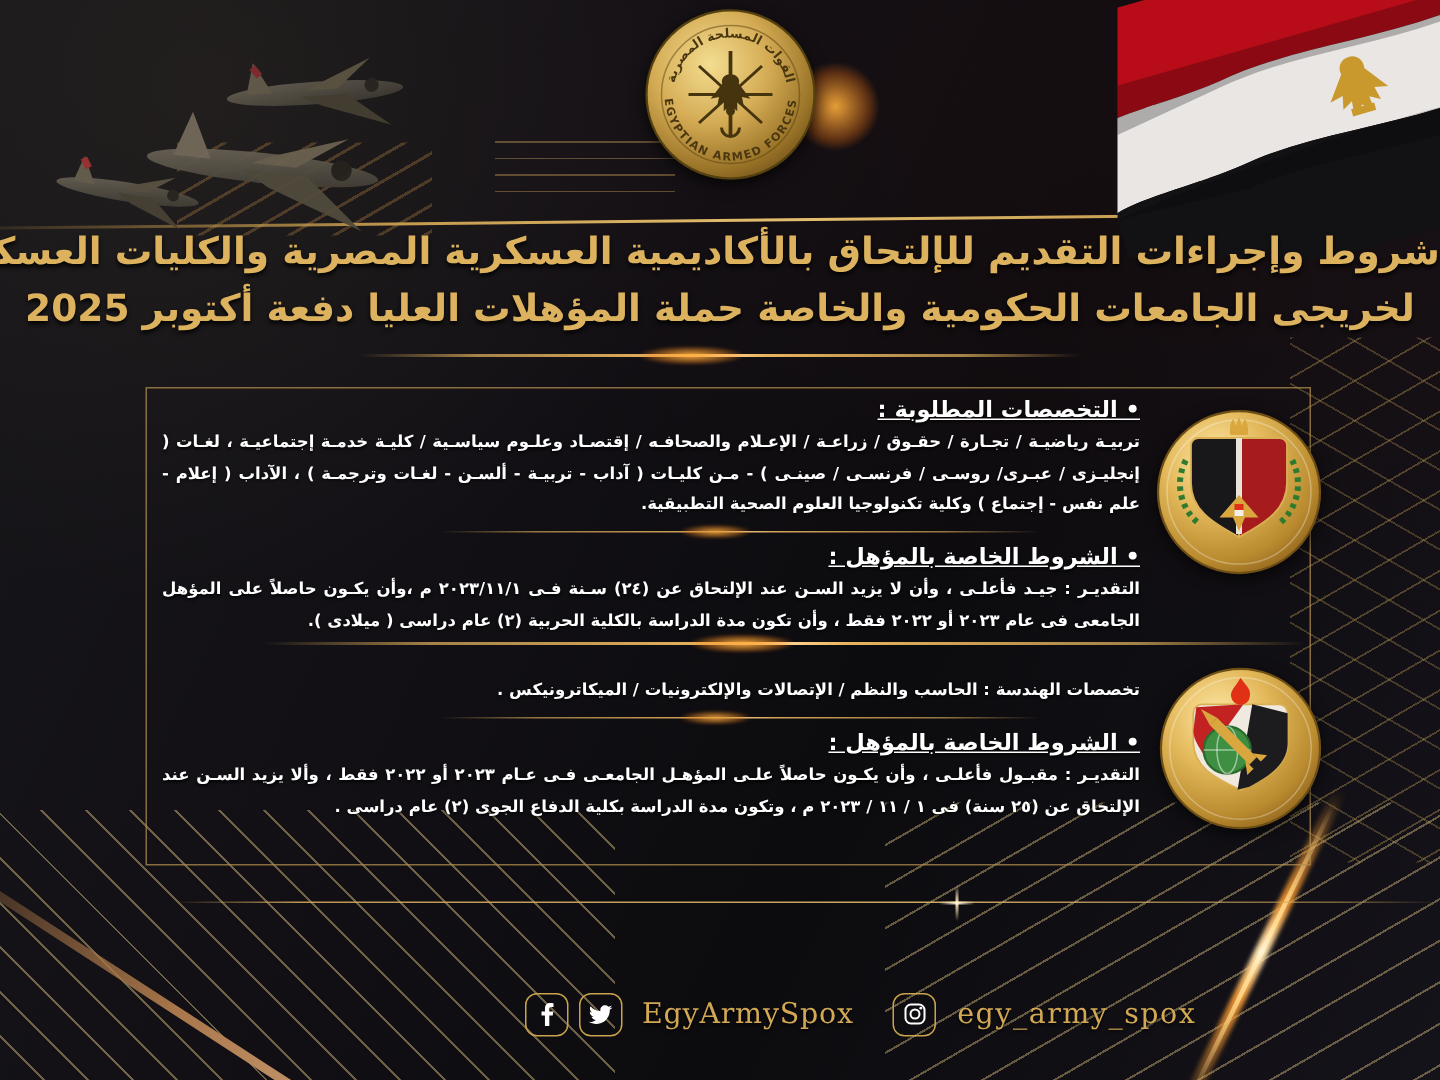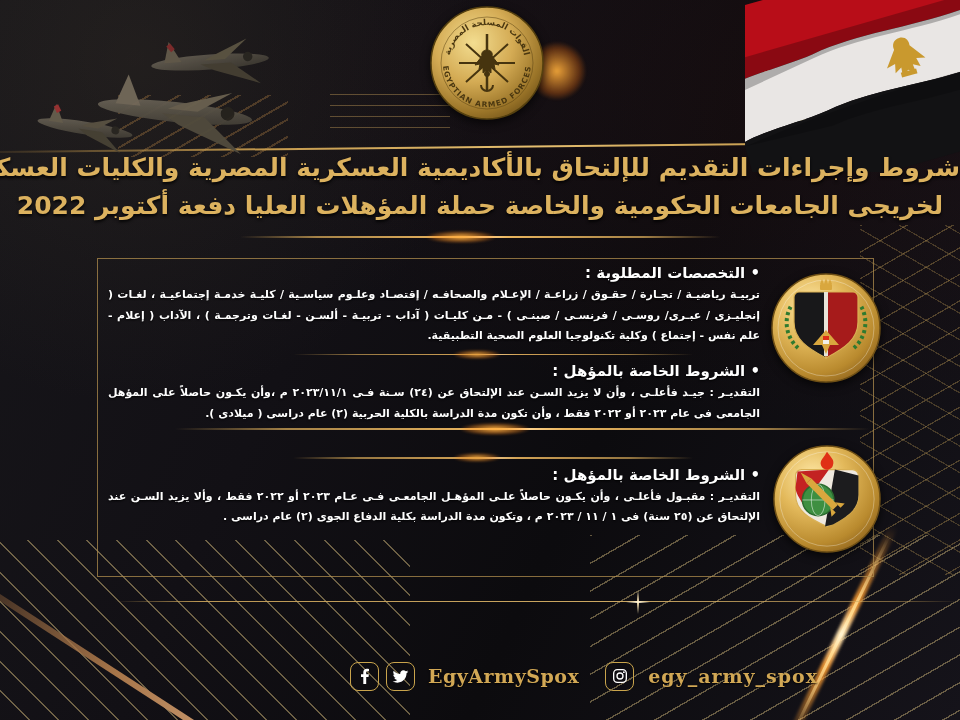--- a/index.html
+++ b/index.html
@@ -53,35 +53,35 @@
   .thin-line{left:115px; top:601px; width:845px; height:1.2px;
     background:linear-gradient(90deg, transparent, rgba(205,165,90,.9) 10%, rgba(214,176,102,.95) 60%, rgba(205,165,90,.55) 92%, transparent);}
   .sparkle{left:626px; top:590px; width:24px; height:24px;}
   .sparkle::before{content:""; position:absolute; left:11px; top:0; width:2px; height:24px;
     background:linear-gradient(180deg, transparent, #ffe9b8 50%, transparent);}
   .sparkle::after{content:""; position:absolute; left:0; top:11px; width:24px; height:2px;
     background:linear-gradient(90deg, transparent, #fff3d2 50%, transparent);}
   
   .frame{left:97px; top:258px; width:775px; height:317px; border:1px solid rgba(176,142,77,.75);}
   .section{left:108px; width:652px; direction:rtl; color:#fff;}
-  .sec-h{font-size:15px; font-weight:bold; margin:0 0 3px 0; text-shadow:0 1px 2px rgba(0,0,0,.9);}
+  .sec-h{font-size:15px; font-weight:bold; margin:0 0 3px 0; text-shadow:0 1px 2px rgba(0,0,0,.9);text-decoration:underline;}
   .sec-b{font-size:11px; font-weight:bold; line-height:20.5px; margin:0; text-align:justify;
     text-shadow:0 1px 2px rgba(0,0,0,.9);}
   .sub-div{position:relative; width:400px; margin:7px auto 7px 185px;}
   
   .college-label{background:linear-gradient(180deg,#fce38b 0%,#f3cd5f 40%,#d8a636 72%,#b9881f 100%);
     border:1px solid #7a5c16; border-radius:16px; color:#1b1303; font-weight:bold;
     display:flex; align-items:center; justify-content:center; direction:rtl;
     box-shadow:0 3px 5px rgba(0,0,0,.65), inset 0 1px 2px rgba(255,255,255,.75);}
   .emblem{filter:drop-shadow(0 3px 5px rgba(0,0,0,.7));}
   
   .social-row{left:350px; top:658px; height:36px; display:flex; align-items:center;}
   .soc-icon{width:29px; height:29px; border:1.5px solid #c9a44c; border-radius:8px;
     display:flex; align-items:center; justify-content:center; box-sizing:border-box;}
-  .handle{font-family:"DejaVu Serif",serif; font-weight:bold; font-size:19px; color:#d2a855;
+  .handle{font-family:"DejaVu Serif",serif; font-weight:normal; font-size:19px; color:#d2a855;
     letter-spacing:.5px; text-shadow:0 1px 2px rgba(0,0,0,.8);}
 </style>
 </head>
 <body>
 
 <div id="poster">
 
   <div class="abs stripes-bl"></div>
   <div class="abs bronze-line"></div>
   <div class="abs stripes-br"></div>
@@ -165,21 +165,21 @@
       <g fill="#c9992e">
         <path d="M158,34 c6,0 9,5 8,10 l12,16 -9,-2 2,9 -7,-4 1,10 -7,-6 -7,6 1,-10 -7,4 2,-9 -9,2 12,-16 c-1,-5 2,-10 8,-10 z"></path>
         <rect x="150" y="68" width="16" height="5"></rect>
       </g>
       <path d="M-20,10 H260 V24 C190,36 130,20 70,30 L-20,44 Z" fill="rgba(0,0,0,.25)"></path>
       <path d="M-20,96 C40,88 130,80 260,84 V96 C190,108 130,92 70,100 Z" fill="rgba(0,0,0,.2)"></path>
     </g>
   </svg>
 
   <div class="abs title-line title-1">شروط وإجراءات التقديم للإلتحاق بالأكاديمية العسكرية المصرية والكليات العسكرية</div>
-  <div class="abs title-line title-2">لخريجى الجامعات الحكومية والخاصة حملة المؤهلات العليا دفعة أكتوبر 2022</div>
+  <div class="abs title-line title-2">لخريجى الجامعات الحكومية والخاصة حملة المؤهلات العليا دفعة أكتوبر 2025</div>
   <div class="divider" style="left:240px; top:236px; width:480px;"></div>
 
   <div class="abs frame"></div>
 
   <div class="abs section" style="top:264px;">
     <p class="sec-h">• التخصصات المطلوبة :</p>
     <p class="sec-b">تربيـة رياضيـة / تجـارة / حقـوق / زراعـة / الإعـلام والصحافـه / إقتصـاد وعلـوم سياسـية / كليـة خدمـة إجتماعيـة ، لغـات ( إنجليـزى / عبـرى/ روسـى / فرنسـى / صينـى ) - مـن كليـات ( آداب - تربيـة - ألسـن - لغـات وترجمـة ) ، الآداب ( إعلام - علم نفس - إجتماع ) وكلية تكنولوجيا العلوم الصحية التطبيقية.</p>
     <div class="divider small sub-div"></div>
     <p class="sec-h">• الشروط الخاصة بالمؤهل :</p>
     <p class="sec-b">التقديـر : جيـد فأعلـى ، وأن لا يزيد السـن عند الإلتحاق عن (٢٤) سـنة فـى ٢٠٢٣/١١/١ م ،وأن يكـون حاصلاً على المؤهل الجامعى فى عام ٢٠٢٣ أو ٢٠٢٢ فقط ، وأن تكون مدة الدراسة بالكلية الحربية (٢) عام دراسى ( ميلادى ).</p>
@@ -206,20 +206,21 @@
       <rect x="50" y="12" width="12" height="6" rx="1"></rect>
       <path d="M50,12 l2,-5 2,5 2,-6 2,6 2,-5 2,5 z"></path>
     </g>
     <rect x="53" y="64" width="6" height="4" fill="#e03016"></rect>
     <rect x="53" y="68" width="6" height="4" fill="#f2efe8"></rect>
   </svg>
 
   <div class="divider" style="left:175px; top:428px; width:695px;"></div>
 
   <div class="abs section" style="top:450px;">
+    <p class="sec-b">تخصصات الهندسة : الحاسب والنظم / الإتصالات والإلكترونيات / الميكاترونيكس .</p>
     <div class="divider small sub-div"></div>
     <p class="sec-h">• الشروط الخاصة بالمؤهل :</p>
     <p class="sec-b">التقديـر : مقبـول فأعلـى ، وأن يكـون حاصلاً علـى المؤهـل الجامعـى فـى عـام ٢٠٢٣ أو ٢٠٢٢ فقط ، وألا يزيد السـن عند الإلتحاق عن (٢٥ سنة) فى ١ / ١١ / ٢٠٢٣ م ، وتكون مدة الدراسة بكلية الدفاع الجوى (٢) عام دراسى .</p>
   </div>
 
   <svg class="abs emblem" style="left:772px;top:444px" width="110" height="110" viewBox="0 0 112 112">
     <circle cx="56" cy="56" r="54" fill="url(#g1)" stroke="#6e4f15" stroke-width="1.5"></circle>
     <circle cx="56" cy="56" r="48" fill="none" stroke="rgba(255,255,255,.3)" stroke-width="1"></circle>
     <path d="M30,26 h52 a6,6 0 0 1 6,6 v20 c0,16 -14,24 -32,32 c-18,-8 -32,-16 -32,-32 V32 a6,6 0 0 1 6,-6 z" fill="#efe9df" stroke="#d9b054" stroke-width="1.2"></path>
     <path d="M26,28 L58,26 L32,62 c-4,-7 -8,-12 -8,-18 Z" fill="#c32222"></path>

